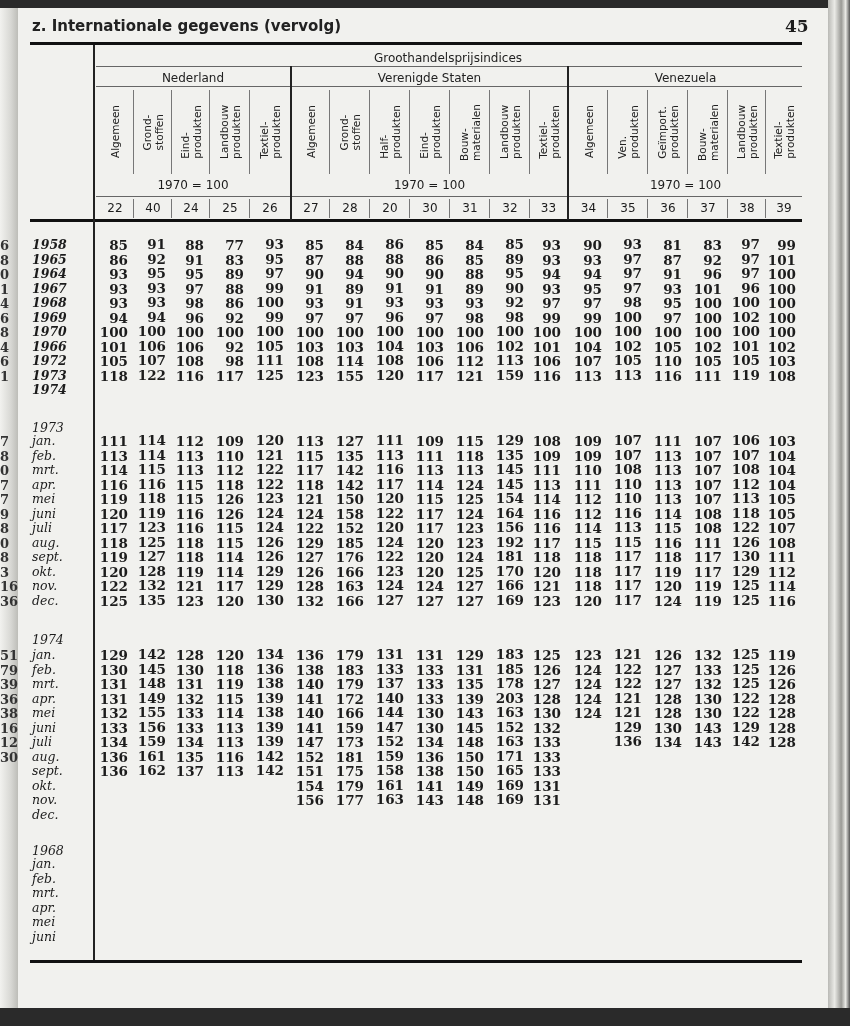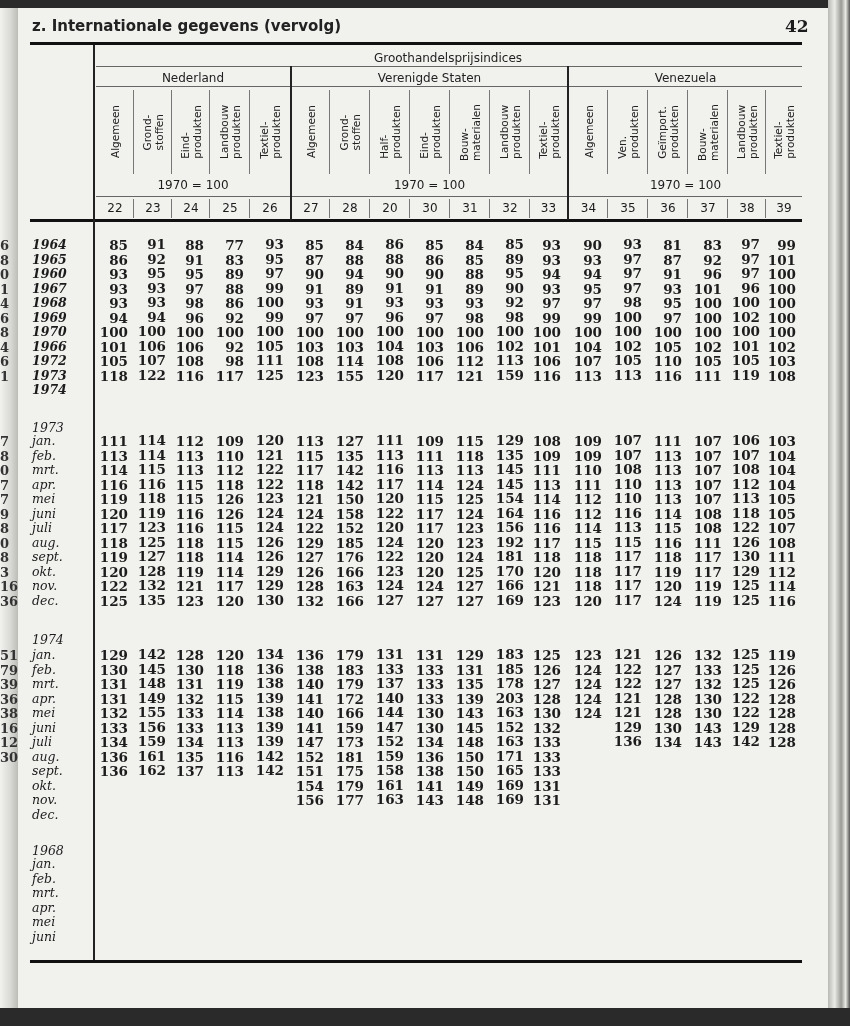--- a/index.html
+++ b/index.html
@@ -104,21 +104,21 @@
     <div class="edge-frag" style="top: 662.5px;">79</div>
     <div class="edge-frag" style="top: 677px;">39</div>
     <div class="edge-frag" style="top: 691.5px;">36</div>
     <div class="edge-frag" style="top: 706px;">38</div>
     <div class="edge-frag" style="top: 720.5px;">16</div>
     <div class="edge-frag" style="top: 735px;">12</div>
     <div class="edge-frag" style="top: 749.5px;">30</div>
   </div>
 
 <div class="header-title">z. Internationale gegevens (vervolg)</div>
-<div class="page-number">42</div>
+<div class="page-number">45</div>
 
 <div class="rule-thick" style="left:30px;top:42px;width:772px;height:3px;"></div>
 <div class="rule-thin" style="left:96px;top:66px;width:706px;height:1px;"></div>
 <div class="rule-thin" style="left:96px;top:86px;width:706px;height:1px;"></div>
 <div class="rule-thin" style="left:96px;top:196px;width:706px;height:1px;"></div>
 <div class="rule-thick" style="left:30px;top:219px;width:772px;height:3px;"></div>
 <div class="rule-thick" style="left:30px;top:960px;width:772px;height:3px;"></div>
 
 <div class="vline" style="left:93px;top:45px;height:915px;"></div>
 <div class="vline" style="left:290px;top:66px;height:154px;"></div>
@@ -136,21 +136,21 @@
 
 <div id="col-heads">
     <div class="col-head" style="left: 96px; width: 38px;">
       <span class="rot">Algemeen</span>
     </div>
     <div class="colnum" style="left: 96px; width: 38px;">22</div>
     <div class="col-head" style="left: 134px; width: 38px;">
       <span class="rot">Grond-
 stoffen</span>
     </div>
-    <div class="colnum" style="left: 134px; width: 38px;">23</div>
+    <div class="colnum" style="left: 134px; width: 38px;">40</div>
     <div class="vline-thin" style="left: 133px; top: 90px; height: 84px;"></div>
     <div class="vline-thin" style="left: 133px; top: 199px; height: 19px;"></div>
     <div class="col-head" style="left: 172px; width: 38px;">
       <span class="rot">Eind-
 produkten</span>
     </div>
     <div class="colnum" style="left: 172px; width: 38px;">24</div>
     <div class="vline-thin" style="left: 171px; top: 90px; height: 84px;"></div>
     <div class="vline-thin" style="left: 171px; top: 199px; height: 19px;"></div>
     <div class="col-head" style="left: 210px; width: 40px;">
@@ -247,21 +247,21 @@
     <div class="vline-thin" style="left: 727px; top: 199px; height: 19px;"></div>
     <div class="col-head" style="left: 766px; width: 36px;">
       <span class="rot">Textiel-
 produkten</span>
     </div>
     <div class="colnum" style="left: 766px; width: 36px;">39</div>
     <div class="vline-thin" style="left: 765px; top: 90px; height: 84px;"></div>
     <div class="vline-thin" style="left: 765px; top: 199px; height: 19px;"></div>
   </div>
 <div id="rows">
-    <div class="rowlabel bold" style="top: 238px;">1964</div>
+    <div class="rowlabel bold" style="top: 238px;">1958</div>
     <div class="cell" style="left: 96px; width: 32px; top: 238px;">85</div>
     <div class="cell" style="left: 134px; width: 32px; top: 237px;">91</div>
     <div class="cell" style="left: 172px; width: 32px; top: 238px;">88</div>
     <div class="cell" style="left: 210px; width: 34px; top: 238px;">77</div>
     <div class="cell" style="left: 250px; width: 34px; top: 237px;">93</div>
     <div class="cell" style="left: 292px; width: 32px; top: 238px;">85</div>
     <div class="cell" style="left: 330px; width: 34px; top: 238px;">84</div>
     <div class="cell" style="left: 370px; width: 34px; top: 237px;">86</div>
     <div class="cell" style="left: 410px; width: 34px; top: 238px;">85</div>
     <div class="cell" style="left: 450px; width: 34px; top: 238px;">84</div>
@@ -285,21 +285,21 @@
     <div class="cell" style="left: 410px; width: 34px; top: 252.5px;">86</div>
     <div class="cell" style="left: 450px; width: 34px; top: 252.5px;">85</div>
     <div class="cell" style="left: 490px; width: 34px; top: 251.5px;">89</div>
     <div class="cell" style="left: 530px; width: 31px; top: 252.5px;">93</div>
     <div class="cell" style="left: 569px; width: 33px; top: 252.5px;">93</div>
     <div class="cell" style="left: 608px; width: 34px; top: 251.5px;">97</div>
     <div class="cell" style="left: 648px; width: 34px; top: 252.5px;">87</div>
     <div class="cell" style="left: 688px; width: 34px; top: 252.5px;">92</div>
     <div class="cell" style="left: 728px; width: 32px; top: 251.5px;">97</div>
     <div class="cell" style="left: 766px; width: 30px; top: 252.5px;">101</div>
-    <div class="rowlabel bold" style="top: 267px;">1960</div>
+    <div class="rowlabel bold" style="top: 267px;">1964</div>
     <div class="cell" style="left: 96px; width: 32px; top: 267px;">93</div>
     <div class="cell" style="left: 134px; width: 32px; top: 266px;">95</div>
     <div class="cell" style="left: 172px; width: 32px; top: 267px;">95</div>
     <div class="cell" style="left: 210px; width: 34px; top: 267px;">89</div>
     <div class="cell" style="left: 250px; width: 34px; top: 266px;">97</div>
     <div class="cell" style="left: 292px; width: 32px; top: 267px;">90</div>
     <div class="cell" style="left: 330px; width: 34px; top: 267px;">94</div>
     <div class="cell" style="left: 370px; width: 34px; top: 266px;">90</div>
     <div class="cell" style="left: 410px; width: 34px; top: 267px;">90</div>
     <div class="cell" style="left: 450px; width: 34px; top: 267px;">88</div>

